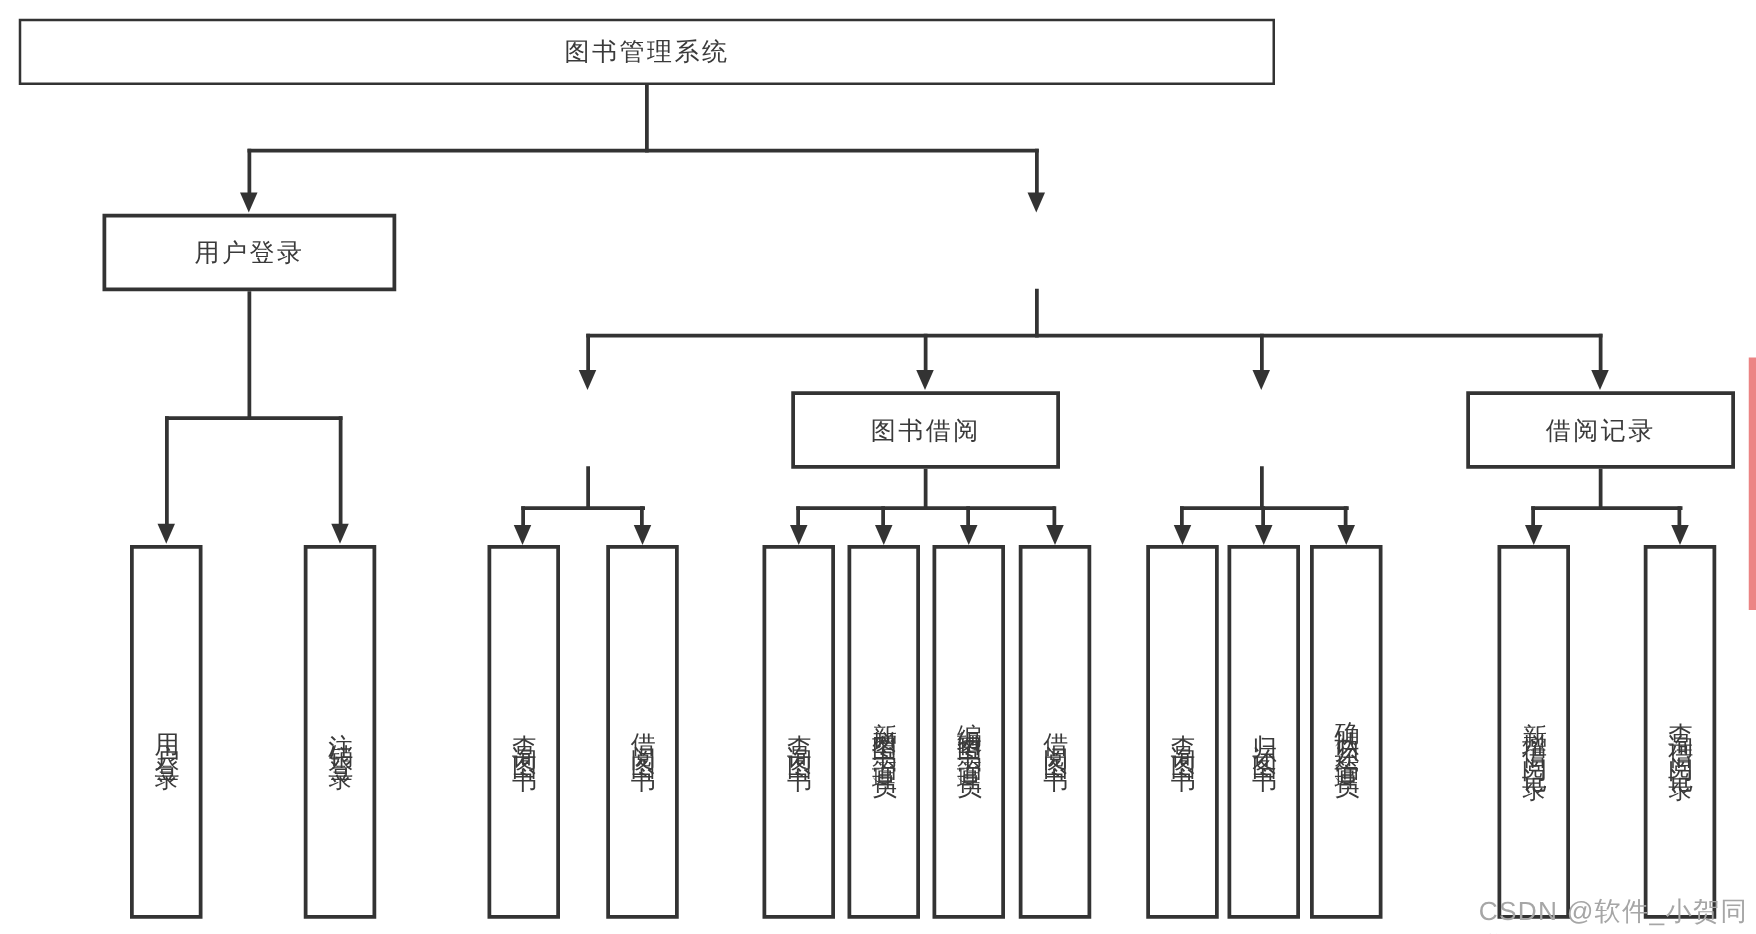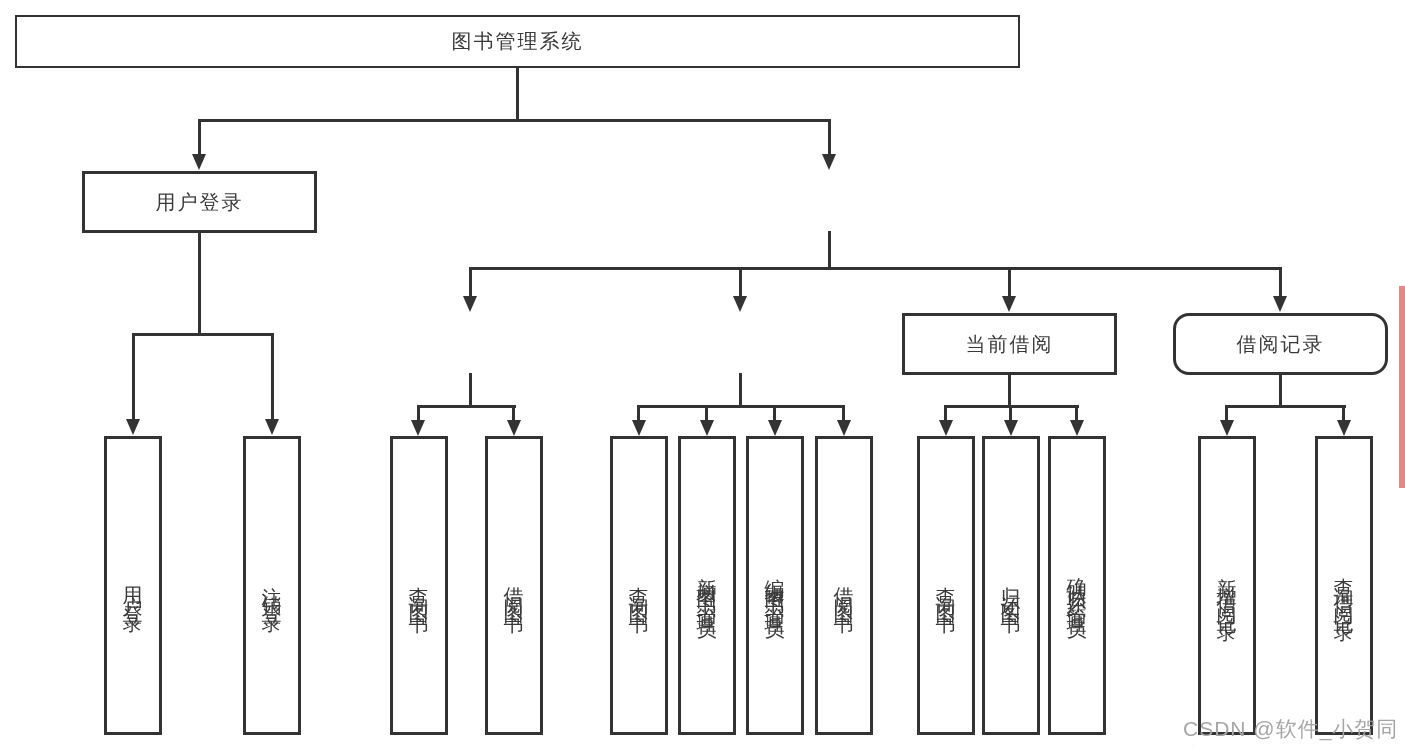--- a/index.html
+++ b/index.html
@@ -62,22 +62,22 @@
   <div class="hl" style="left:469px;top:267px;width:813px;"></div>
   <div class="vl" style="left:469px;top:267px;height:31px;"></div>
   <div class="arr" style="left:463px;top:296px;"></div>
   <div class="vl" style="left:739px;top:267px;height:31px;"></div>
   <div class="arr" style="left:733px;top:296px;"></div>
   <div class="vl" style="left:1008px;top:267px;height:31px;"></div>
   <div class="arr" style="left:1002px;top:296px;"></div>
   <div class="vl" style="left:1279px;top:267px;height:31px;"></div>
   <div class="arr" style="left:1273px;top:296px;"></div>
 
-  <div class="box" style="left:902px;top:313px;width:215px;height:62px;">当前借阅</div>
-  <div class="box" style="left:1173px;top:313px;width:215px;height:62px;border-radius:16px;">借阅记录</div>
+  <div class="box" style="left:633px;top:313px;width:215px;height:62px;">图书借阅</div>
+  <div class="box" style="left:1173px;top:313px;width:215px;height:62px;">借阅记录</div>
 
   <div class="vl" style="left:469px;top:373px;height:35px;"></div>
   <div class="hl" style="left:417px;top:405px;width:99px;"></div>
   <div class="vl" style="left:417px;top:405px;height:16px;"></div>
   <div class="arr" style="left:411px;top:420px;"></div>
   <div class="vl" style="left:512px;top:405px;height:16px;"></div>
   <div class="arr" style="left:507px;top:420px;"></div>
 
   <div class="vl" style="left:739px;top:373px;height:35px;"></div>
   <div class="hl" style="left:637px;top:405px;width:207px;"></div>

